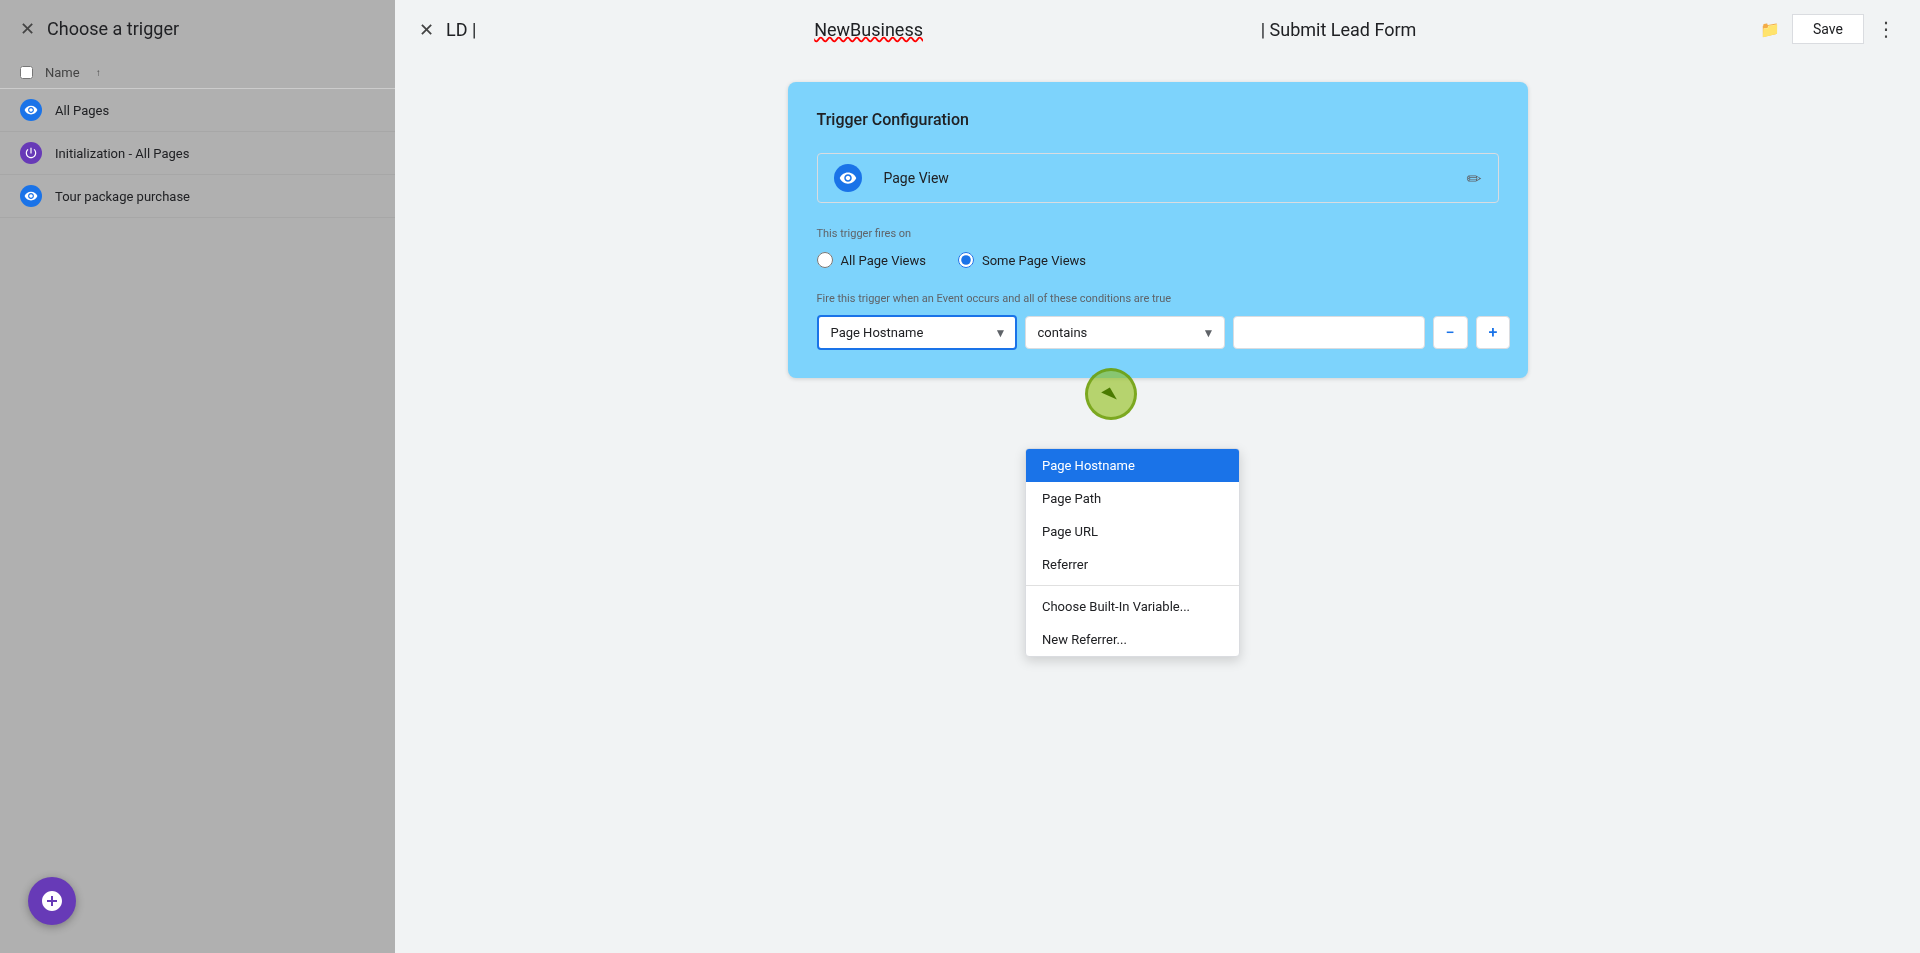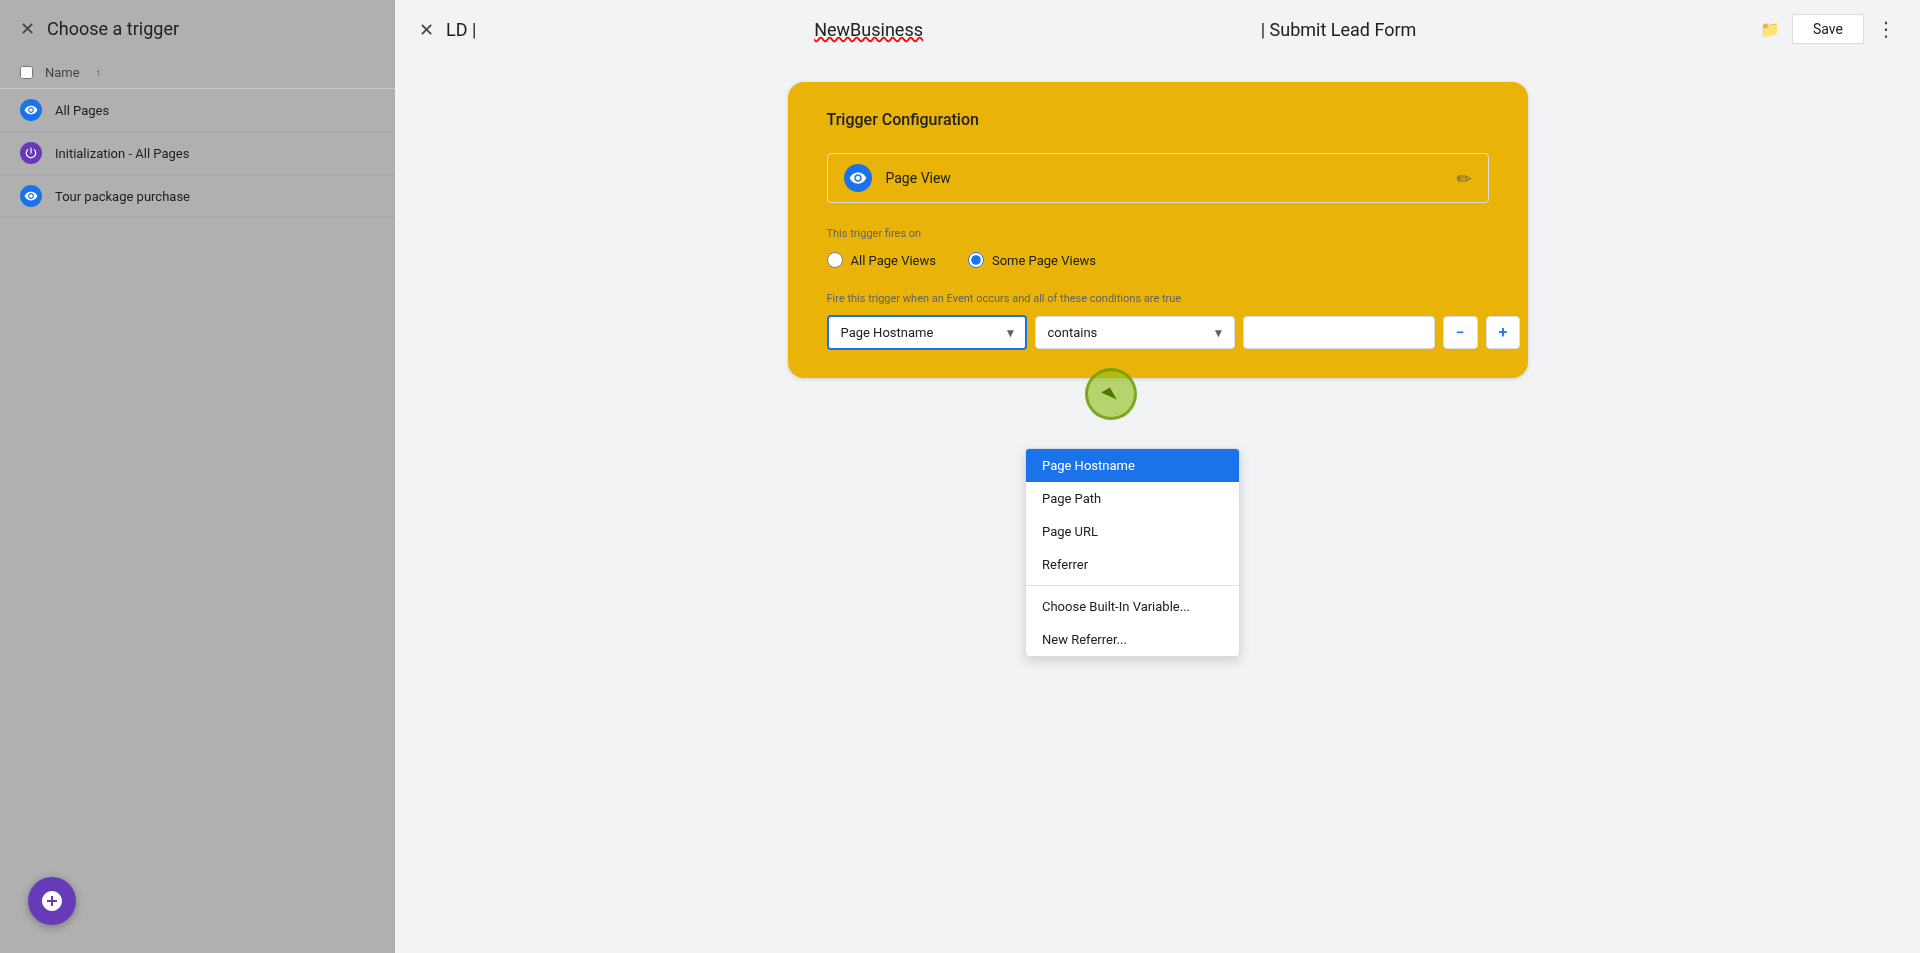--- a/index.html
+++ b/index.html
@@ -197,24 +197,24 @@
     
     .content-area {
       flex: 1;
       padding: 24px 40px;
       overflow-y: auto;
       position: relative;
     }
 
     
     .trigger-card {
-      background: #eab308;
-      border-radius: 16px;
+      background: #7dd3fc;
+      border-radius: 8px;
       box-shadow: 0 1px 4px rgba(0,0,0,0.15);
-      padding: 28px 39px;
+      padding: 28px 29px;
       max-width: 740px;
       margin: 0 auto;
     }
 
     .trigger-card-title {
       font-size: 16px;
       font-weight: 500;
       color: #202124;
       margin-bottom: 24px;
     }
@@ -226,20 +226,21 @@
     }
 
     .trigger-type-box {
       display: flex;
       align-items: center;
       border: 1px solid #dadce0;
       border-radius: 4px;
       padding: 10px 16px;
       margin-bottom: 24px;
       position: relative;
+      gap: 8px;
     }
 
     .trigger-type-icon {
       width: 28px;
       height: 28px;
       border-radius: 50%;
       background: #1a73e8;
       display: flex;
       align-items: center;
       justify-content: center;

